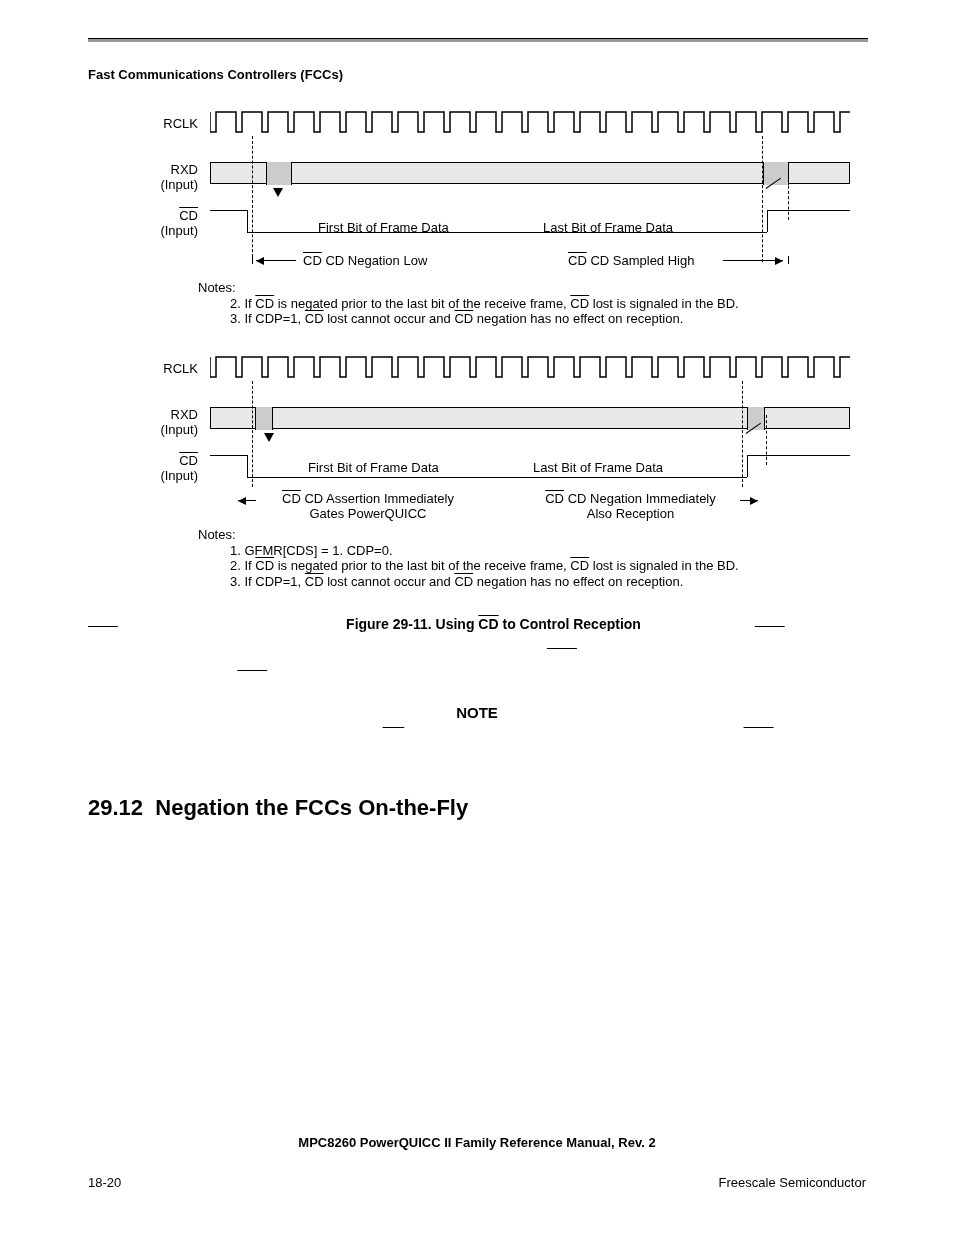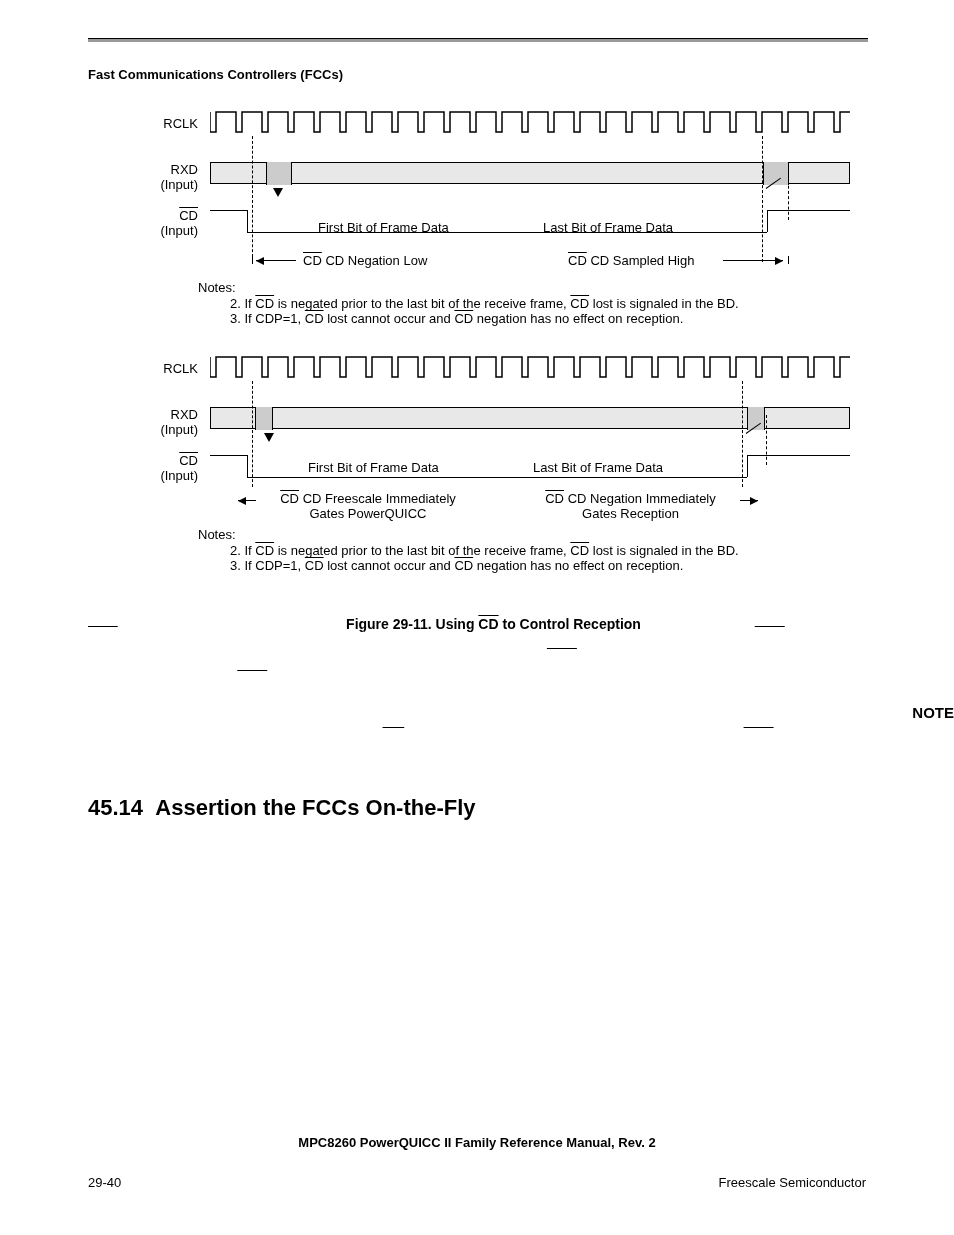--- a/index.html
+++ b/index.html
@@ -21,21 +21,21 @@
   .cd-drop { position:absolute; border-left:1.5px solid #000; }
   .vdash { position:absolute; border-left:1.5px dashed #000; }
   .lab { position:absolute; font-size:13px; white-space:nowrap; }
   .arrow-h { position:absolute; height:0; border-top:1.5px solid #000; }
   .arrow-h::before, .arrow-h::after { content:""; position:absolute; top:-4px; width:0; height:0; border-top:4px solid transparent; border-bottom:4px solid transparent; }
   .arrow-h.la::before { left:0; border-right:8px solid #000; }
   .arrow-h.ra::after { right:0; border-left:8px solid #000; }
   .notes-block { position:absolute; font-size:13px; line-height:1.2; }
   .fig-caption { position:absolute; left:0; right:0; text-align:center; font-size:14px; font-weight:bold; }
   .para { position:absolute; left:88px; right:88px; font-size:15px; line-height:1.45; }
-  .note-head { position:absolute; left:0; right:0; text-align:right; font-size:15px; font-weight:bold; }
+  .note-head { position:absolute; left:0; right:0; text-align:center; font-size:15px; font-weight:bold; }
   .h2 { position:absolute; left:88px; font-size:22px; font-weight:bold; }
   .tri-down { position:absolute; width:0; height:0; border-left:5px solid transparent; border-right:5px solid transparent; border-top:9px solid #000; }
   .slant { position:absolute; width:14px; height:14px; }
   .slant::before { content:""; position:absolute; left:0; top:0; width:18px; height:0; border-top:1.5px solid #000; transform-origin:left center; }
   .slant.up::before { transform:rotate(-35deg); }
   
   .clock { position:absolute; left:62px; top:0; width:640px; height:24px; }
   .clock svg { width:640px; height:24px; }
   .clock path { stroke:#000; stroke-width:1.5; fill:none; }
   .tickmark { position:absolute; width:0; height:8px; border-left:1.5px solid #000; }
@@ -123,51 +123,52 @@
     <div class="vdash" style="left:618px; top:60px; height:50px;"></div>
 
     <div class="tri-down" style="left:116px; top:78px;"></div>
     <div class="slant up" style="left:598px; top:78px;"></div>
 
     <div class="lab" style="left:160px; top:105px;">First Bit of Frame Data</div>
     <div class="lab" style="left:385px; top:105px;">Last Bit of Frame Data</div>
 
     <div class="arrow-h la" style="left:90px; top:145px; width:18px;"></div>
     <div class="lab" style="left:115px; top:136px; text-align:center; width:210px;">
-      <span class="overline">CD</span> <span style="margin-left:-28px; padding-left:28px;">CD Freescale Immediately</span><br>
+      <span class="overline">CD</span> <span style="margin-left:-28px; padding-left:28px;">CD Assertion Immediately</span><br>
       <span>Gates PowerQUICC</span>
     </div>
     <div class="lab" style="left:375px; top:136px; text-align:center; width:215px;">
       <span class="overline">CD</span> <span style="margin-left:-28px; padding-left:28px;margin-top:12px;">CD Negation Immediately</span><br>
-      <span>Gates Reception</span>
+      <span>Also Reception</span>
     </div>
     <div class="arrow-h ra" style="left:592px; top:145px; width:18px;"></div>
 
     <div class="notes-block" style="left:50px; top:172px; width:670px;">
       <div>Notes:</div>
+      <div style="padding-left:32px;">1.  GFMR[CDS] = 1. CDP=0.</div>
       <div style="padding-left:32px;"><span>2.  If </span><span class="overline">CD</span><span> is negated prior to the last bit of the receive frame, </span><span class="overline">CD</span><span> lost is signaled in the BD.</span></div>
       <div style="padding-left:32px;"><span>3.  If CDP=1, </span><span class="overline">CD</span><span> lost cannot occur and </span><span class="overline">CD</span><span> negation has no effect on reception.</span></div>
     </div>
   </div>
 
   <div class="fig-caption" style="top:616px;padding-left:33px;">
     <span>Figure 29-11. Using </span><span class="overline">CD</span><span> to Control Reception</span>
   </div>
 
   <div class="para" style="top:625px; color:#fff;">
     <span style="text-decoration:overline; text-decoration-color:#000;">RTS</span> is negated as soon as the last bit of the frame transfers. Regardless of GFMR[CTSS], negating <span style="text-decoration:overline; text-decoration-color:#000;">CTS</span> during frame transmission causes a CTS lost error, but if GFMR[CTSP] = 1, <span style="text-decoration:overline; text-decoration-color:#000;">CTS</span> is only used to begin the frame and the FCC does not sample <span style="text-decoration:overline; text-decoration-color:#000;">CTS</span> again.
   </div>
 
   <div class="note-head" style="top:704px;">NOTE</div>
   <div class="para" style="top:726px; left:235px; right:170px; color:#fff;">
     The receiver samples <span style="text-decoration:overline; text-decoration-color:#000;">CD</span> on the falling RCLK edge; the transmitter samples <span style="text-decoration:overline; text-decoration-color:#000;">CTS</span> on the falling TCLK edge.
   </div>
 
   <div class="h2" style="top:795px;">
-    <span>45.14</span>&nbsp;&nbsp;<span>Assertion the FCCs On-the-Fly</span>
+    <span>29.12</span>&nbsp;&nbsp;<span>Negation the FCCs On-the-Fly</span>
   </div>
 
   <div class="para" style="top:835px; color:#fff;">FCCs can be disabled and enabled on-the-fly. If operating parameters need to be changed, follow the recommended disable and enable sequence. For instance, the internal baud rate generators do not have to be disabled to change the baud rate. Also, interrupts do not have to be disabled. However, disabling interrupts is recommended when FCC structures are being modified.</div>
 
   <div class="footer-title">MPC8260 PowerQUICC II Family Reference Manual, Rev. 2</div>
-  <div class="footer-left">29-40</div>
+  <div class="footer-left">18-20</div>
   <div class="footer-right">Freescale Semiconductor</div>
 </div>
 
 </body></html>

